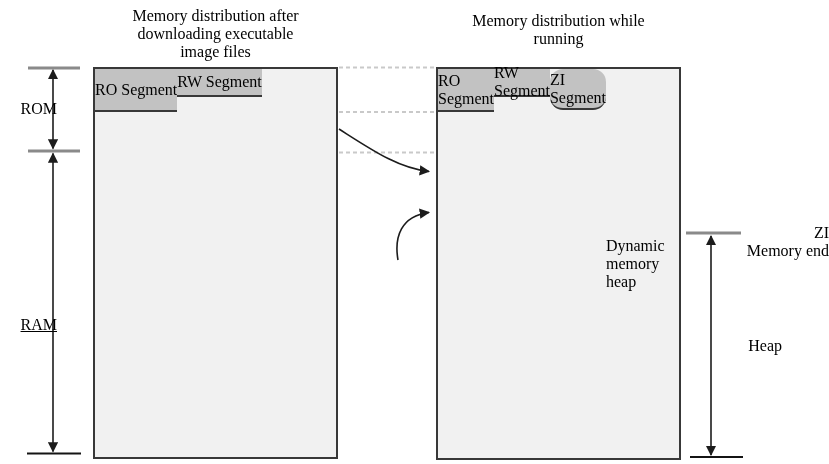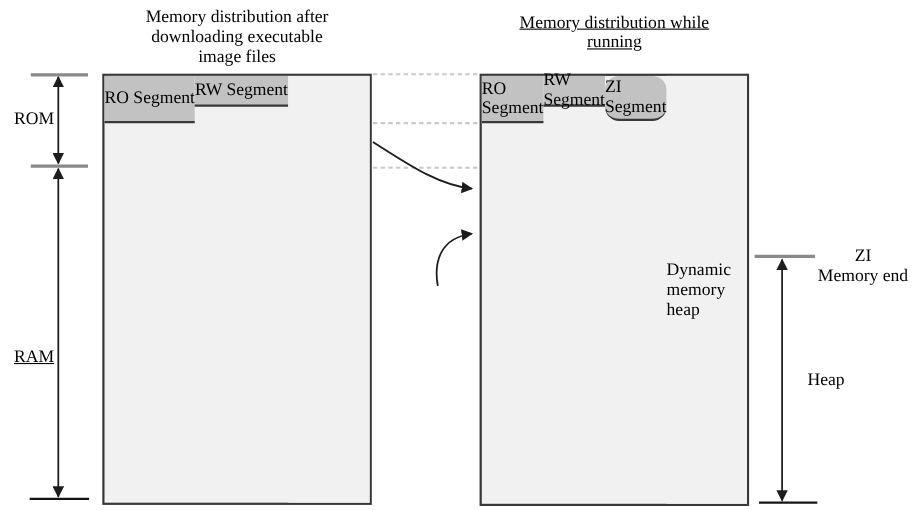--- a/index.html
+++ b/index.html
@@ -15,33 +15,33 @@
   }
   html,body{margin:0;padding:0;background:var(--background);}
   .canvas{
     position:relative;width:829px;height:464px;overflow:hidden;
     background:var(--background);
     font-family:"Liberation Serif","DejaVu Serif",serif;
     color:var(--text);font-size:16px;
   }
   .col-title{position:absolute;text-align:center;line-height:18px;}
   .col-title.left{left:93px;top:7px;width:245px;}
-  .col-title.right{left:436px;top:12px;width:245px;text-decoration:underline;}
+  .col-title.right{left:436px;top:12px;width:245px;}
   .column{position:absolute;border:2px solid var(--box-border);box-sizing:border-box;
           display:flex;background:var(--light-fill);}
   .column.left-col{left:93px;top:67px;width:245px;height:392px;}
   .column.right-col{left:436px;top:67px;width:245px;height:393px;}
   .seg{box-sizing:border-box;display:flex;align-items:center;justify-content:center;
        border-bottom:2px solid var(--box-border);}
   .seg.last{border-bottom:none;flex:1 1 auto;}
   .seg.gray{background:var(--segment-fill);}
   .seg.light{background:var(--light-fill);}
   .h43{height:43px;} .h39{height:28px;} .h41{height:41px;border-radius:13px;}
   .overlay{position:absolute;left:0;top:0;width:829px;height:464px;pointer-events:none;}
-  .side-label{position:absolute;text-align:center;line-height:18px;}
+  .side-label{position:absolute;text-align:right;line-height:18px;}
   .label-rom{left:5px;top:100px;width:52px;}
   .label-ram{left:5px;top:316px;width:52px;text-decoration:underline;}
   .label-zi-end{left:740px;top:224px;width:89px;}
   .label-heap{left:720px;top:337px;width:62px;}
   .arrow{stroke:var(--arrow);stroke-width:1.6;fill:none;}
   .dash{stroke:var(--dashed-line);stroke-width:2;stroke-dasharray:4 3;fill:none;}
   .tick-gray{stroke:var(--tick-gray);stroke-width:3;}
   .tick-dark{stroke:var(--tick-dark);stroke-width:2;}
   .ah{fill:var(--arrow);}
 </style>

